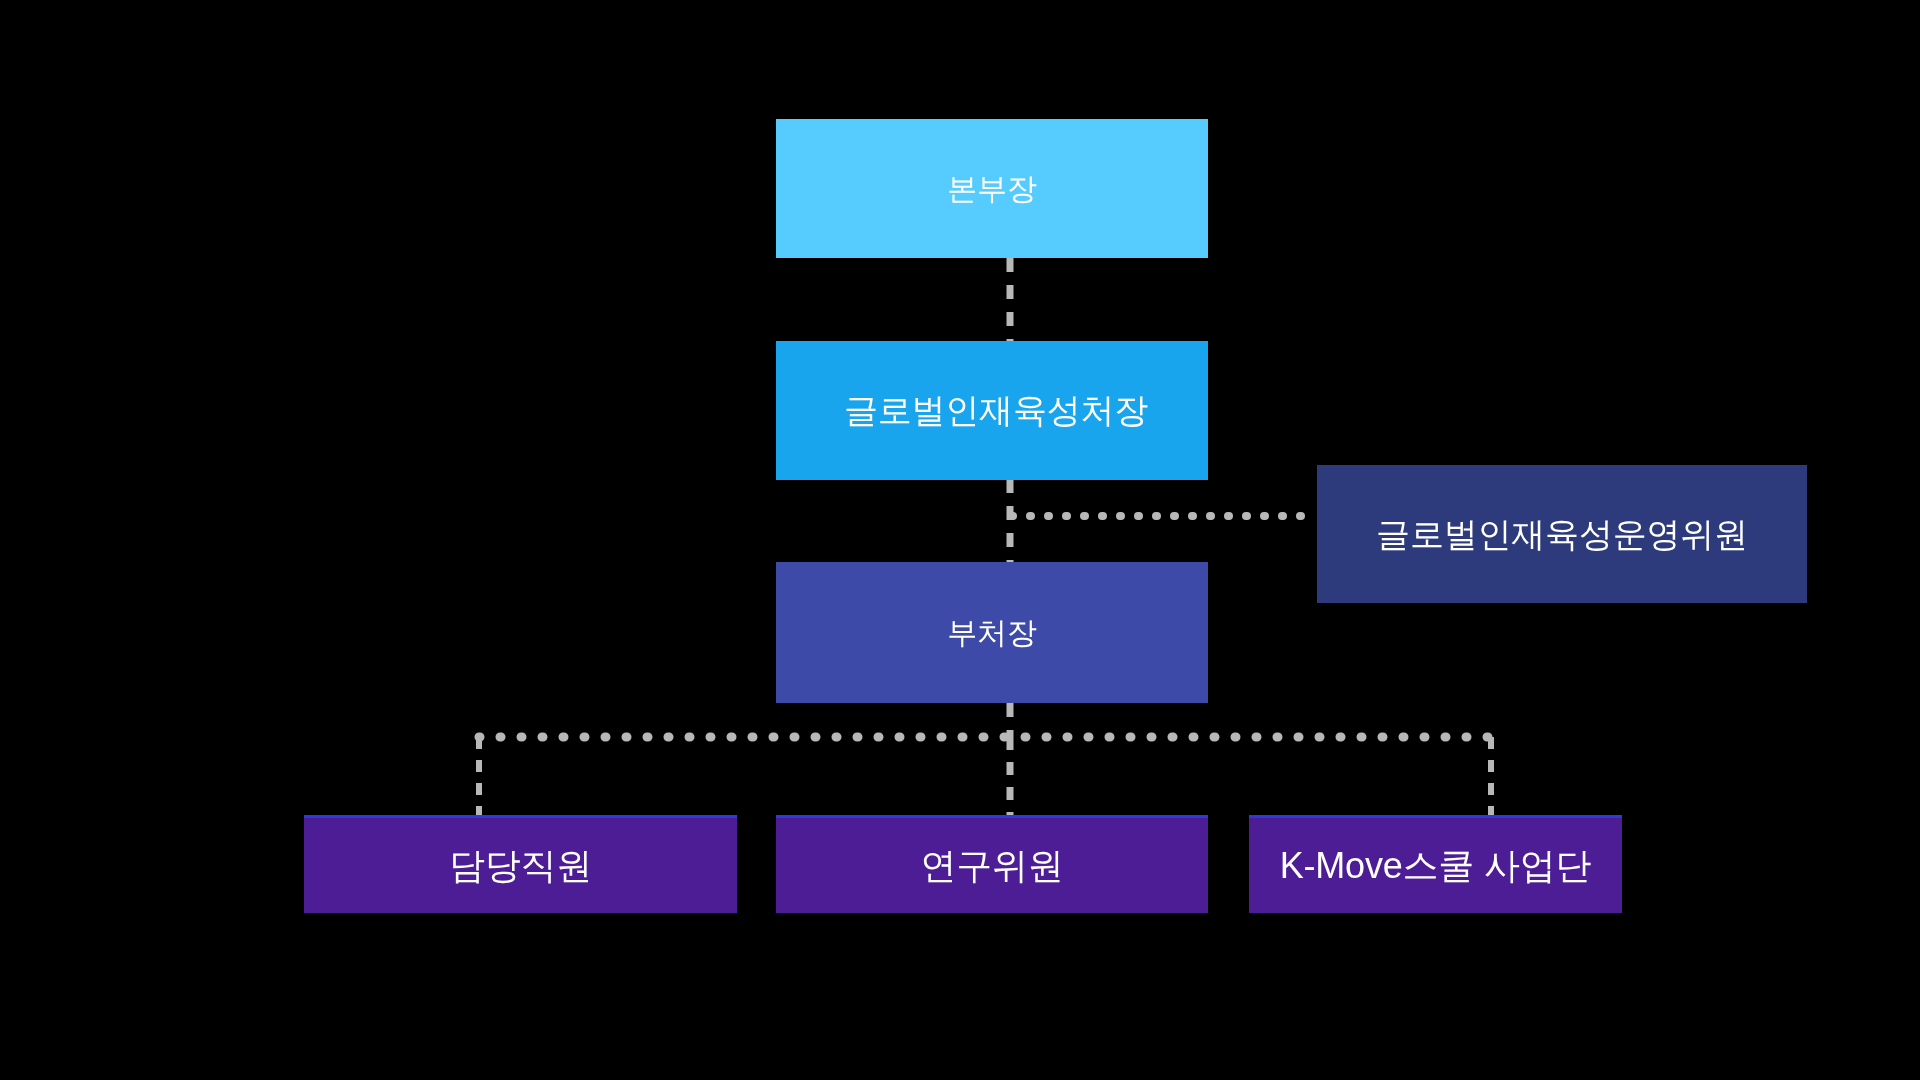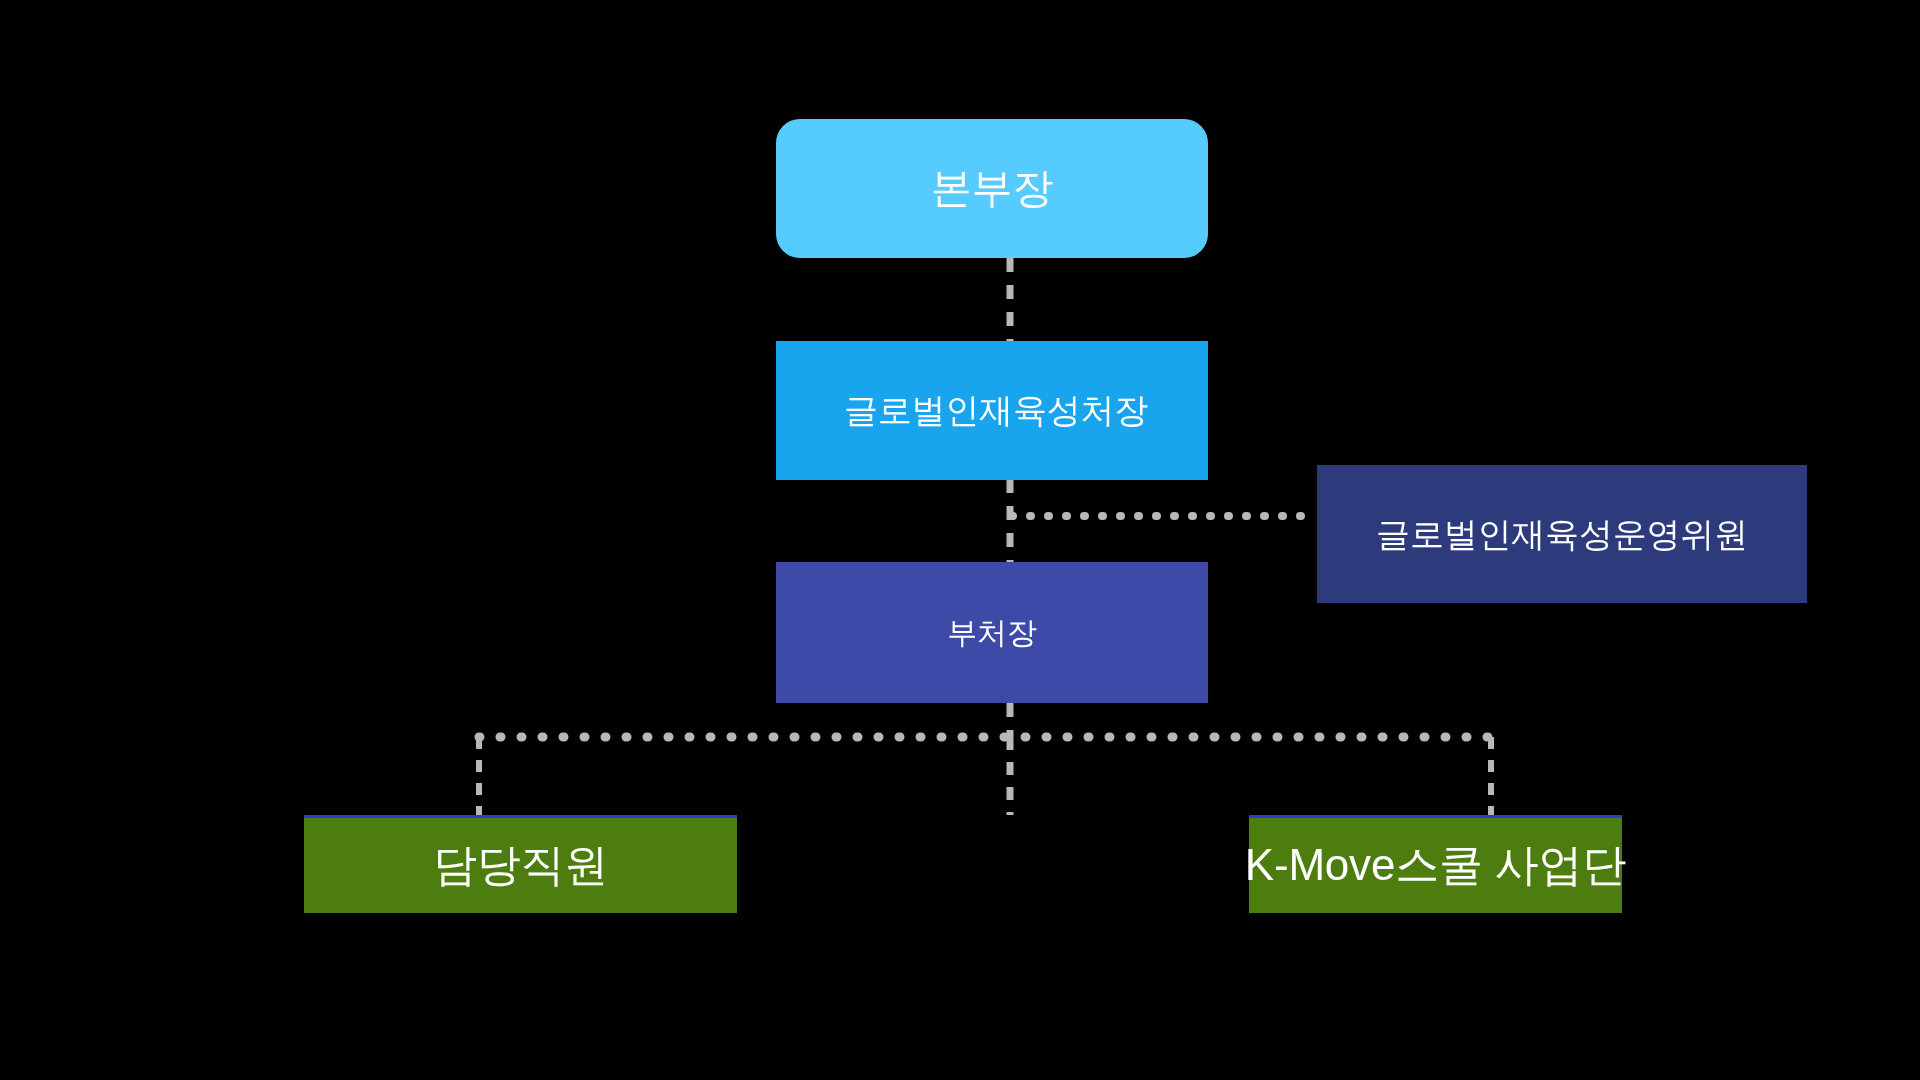--- a/index.html
+++ b/index.html
@@ -44,22 +44,21 @@
     display: block;
   }
 
   
   .node-hq {
     left: 776px;
     top: 119px;
     width: 432px;
     height: 139px;
     background: #55ccfd;
-    font-size: 41px;
-    border-radius: 24px;
+    font-size: 30px;
   }
 
   
   .node-dept {
     left: 776px;
     top: 341px;
     width: 432px;
     height: 139px;
     background: #18a5ed;
     font-size: 34px;
@@ -84,23 +83,23 @@
     height: 138px;
     background: #2d3a7c;
     font-size: 34px;
     justify-content: center;
   }
 
   
   .node-leaf {
     top: 815px;
     height: 98px;
-    background: #4d7c0f;
+    background: #4c1d95;
     border-top: 3px solid #2b3ad8;
-    font-size: 44px;
+    font-size: 36px;
   }
   .node-staff    { left: 304px;  width: 433px; }
   .node-research { left: 776px;  width: 432px; }
   .node-kmove    { left: 1249px; width: 373px; }
 </style>
 </head>
 <body>
 
 <div id="chart-root">
 
@@ -136,18 +135,21 @@
   </div>
 
   <div class="node node-committee">
     <span class="node-label">글로벌인재육성운영위원</span>
   </div>
 
   <div class="node node-leaf node-staff">
     <span class="node-label">담당직원</span>
   </div>
 
+  <div class="node node-leaf node-research">
+    <span class="node-label">연구위원</span>
+  </div>
 
   <div class="node node-leaf node-kmove">
     <span class="node-label">K-Move스쿨 사업단</span>
   </div>
 
 </div>
 
 </body></html>

